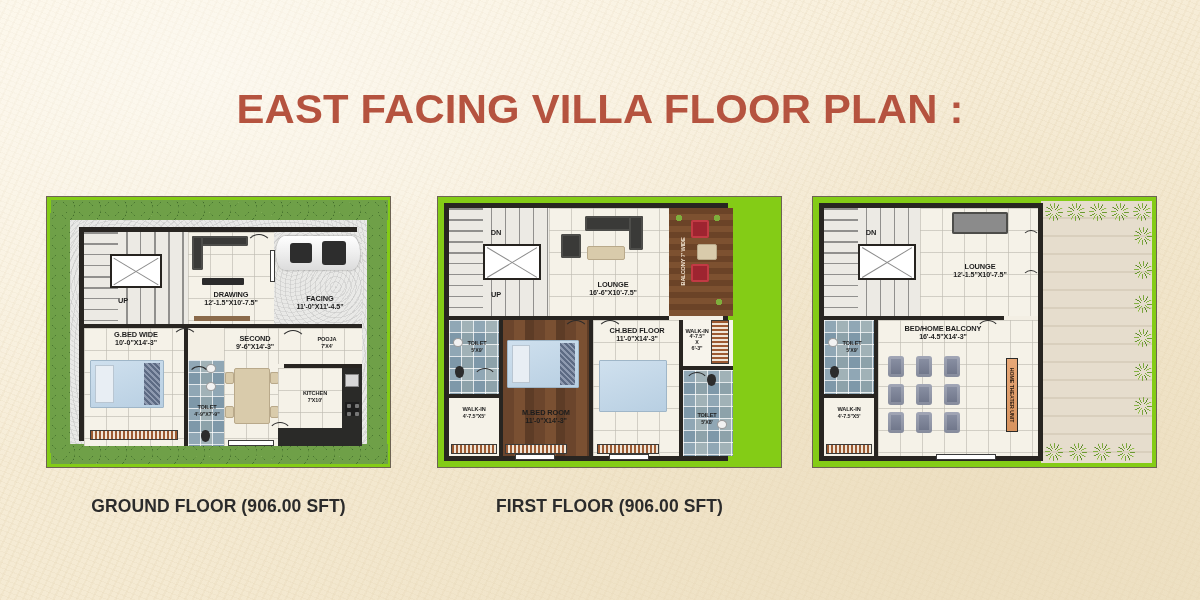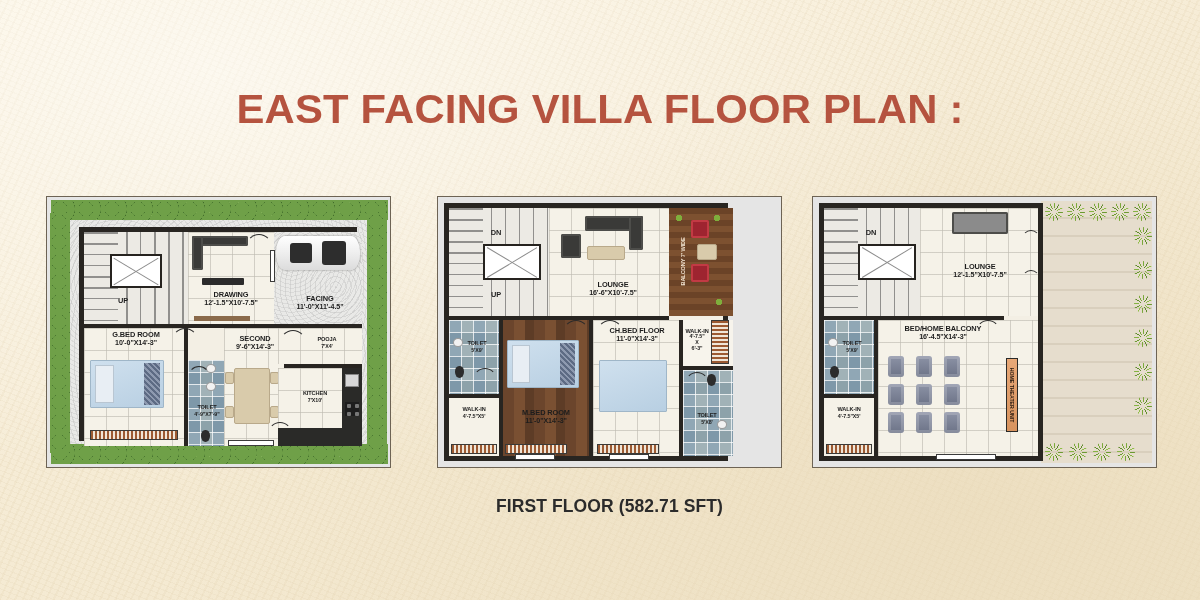--- a/index.html
+++ b/index.html
@@ -28,21 +28,21 @@
   
   .plans { position: absolute; left: 0; top: 196px; width: 1200px; height: 285px; }
   .plan { position: absolute; top: 0; height: 272px; }
   #plan-ground { left: 46px;  width: 345px; }
   #plan-first  { left: 437px; width: 345px; }
   #plan-second { left: 812px; width: 345px; }
 
   .frame {
     position: absolute; inset: 0;
     border: 1.5px solid #6d6354;
-    background: #e5e5e5;
+    background: #84cc16;
     overflow: hidden;
     padding-left: 14px;
   }
 
   .caption {
     position: absolute; top: 300px; width: 100%;
     text-align: center; font-size: 17.5px; font-weight: bold;
     color: #2b2b2b; letter-spacing: .1px;
   }
 
@@ -277,21 +277,21 @@
         <div class="iwall" style="left:190px;top:96px;width:4px;height:36px;"></div>
         <div class="iwall" style="left:190px;top:132px;width:88px;height:4px;"></div>
 
         <div class="room tilefloor" style="left:0;top:96px;width:100px;height:118px;"></div>
         <div class="bed" style="left:6px;top:128px;width:74px;height:48px;">
           <div class="pillow"></div>
           <div class="quilt"></div>
         </div>
         <div class="hatch" style="left:6px;top:198px;width:88px;height:10px;"></div>
         <div class="label" style="left:4px;top:98px;width:96px;">
-          <span>G.BED ROOM</span>
+          <span>G.BED WIDE</span>
           <span class="dim">10'-0"X14'-3"</span>
         </div>
 
         <div class="room bathtile" style="left:104px;top:128px;width:36px;height:86px;"></div>
         <div class="basin" style="left:122px;top:132px;"></div>
         <div class="basin" style="left:122px;top:150px;"></div>
         <div class="toilet-wc" style="left:117px;top:198px;"></div>
         <div class="label sm" style="left:102px;top:172px;width:42px;">
           <span>TOILET</span>
           <span class="dim">4'-9"X7'-9"</span>
@@ -326,20 +326,21 @@
         </div>
 
         <div class="door-arc" style="left:162px;top:2px;width:26px;height:26px;"></div>
         <div class="door-arc" style="left:88px;top:96px;width:26px;height:26px;"></div>
         <div class="door-arc" style="left:104px;top:134px;width:22px;height:22px;"></div>
         <div class="door-arc" style="left:184px;top:190px;width:24px;height:24px;"></div>
         <div class="window" style="left:144px;top:208px;width:46px;height:6px;"></div>
         <div class="window" style="left:186px;top:18px;width:5px;height:32px;"></div>
       </div>
     </div>
+    <div class="caption">GROUND FLOOR (906.00 SFT)</div>
   </div>
 
   <div class="plan" id="plan-first">
     <div class="frame">
 
       <div class="walls" style="left:6px;top:6px;width:284px;height:258px;">
 
         <div class="stairs" style="position:absolute;left:0;top:0;width:100px;height:108px;"></div>
         <div class="stairs-h" style="position:absolute;left:0;top:0;width:34px;height:108px;"></div>
         <div class="stairwell" style="left:34px;top:36px;width:58px;height:36px;"></div>
@@ -422,21 +423,21 @@
         </div>
 
         <div class="door-arc" style="left:114px;top:112px;width:26px;height:26px;"></div>
         <div class="door-arc" style="left:148px;top:112px;width:26px;height:26px;"></div>
         <div class="door-arc" style="left:24px;top:160px;width:24px;height:24px;"></div>
         <div class="door-arc" style="left:236px;top:164px;width:24px;height:24px;"></div>
         <div class="window" style="left:66px;top:246px;width:40px;height:6px;"></div>
         <div class="window" style="left:160px;top:246px;width:40px;height:6px;"></div>
       </div>
     </div>
-    <div class="caption">FIRST FLOOR (582.71 SFT)</div>
+    <div class="caption">FIRST FLOOR (906.00 SFT)</div>
   </div>
 
   <div class="plan" id="plan-second">
     <div class="frame">
 
       <div class="terracedeck" style="position:absolute;left:228px;top:4px;right:4px;bottom:4px;"></div>
       <div class="palm" style="left:232px;top:6px;"></div>
       <div class="palm" style="left:254px;top:6px;"></div>
       <div class="palm" style="left:276px;top:6px;"></div>
       <div class="palm" style="left:298px;top:6px;"></div>

